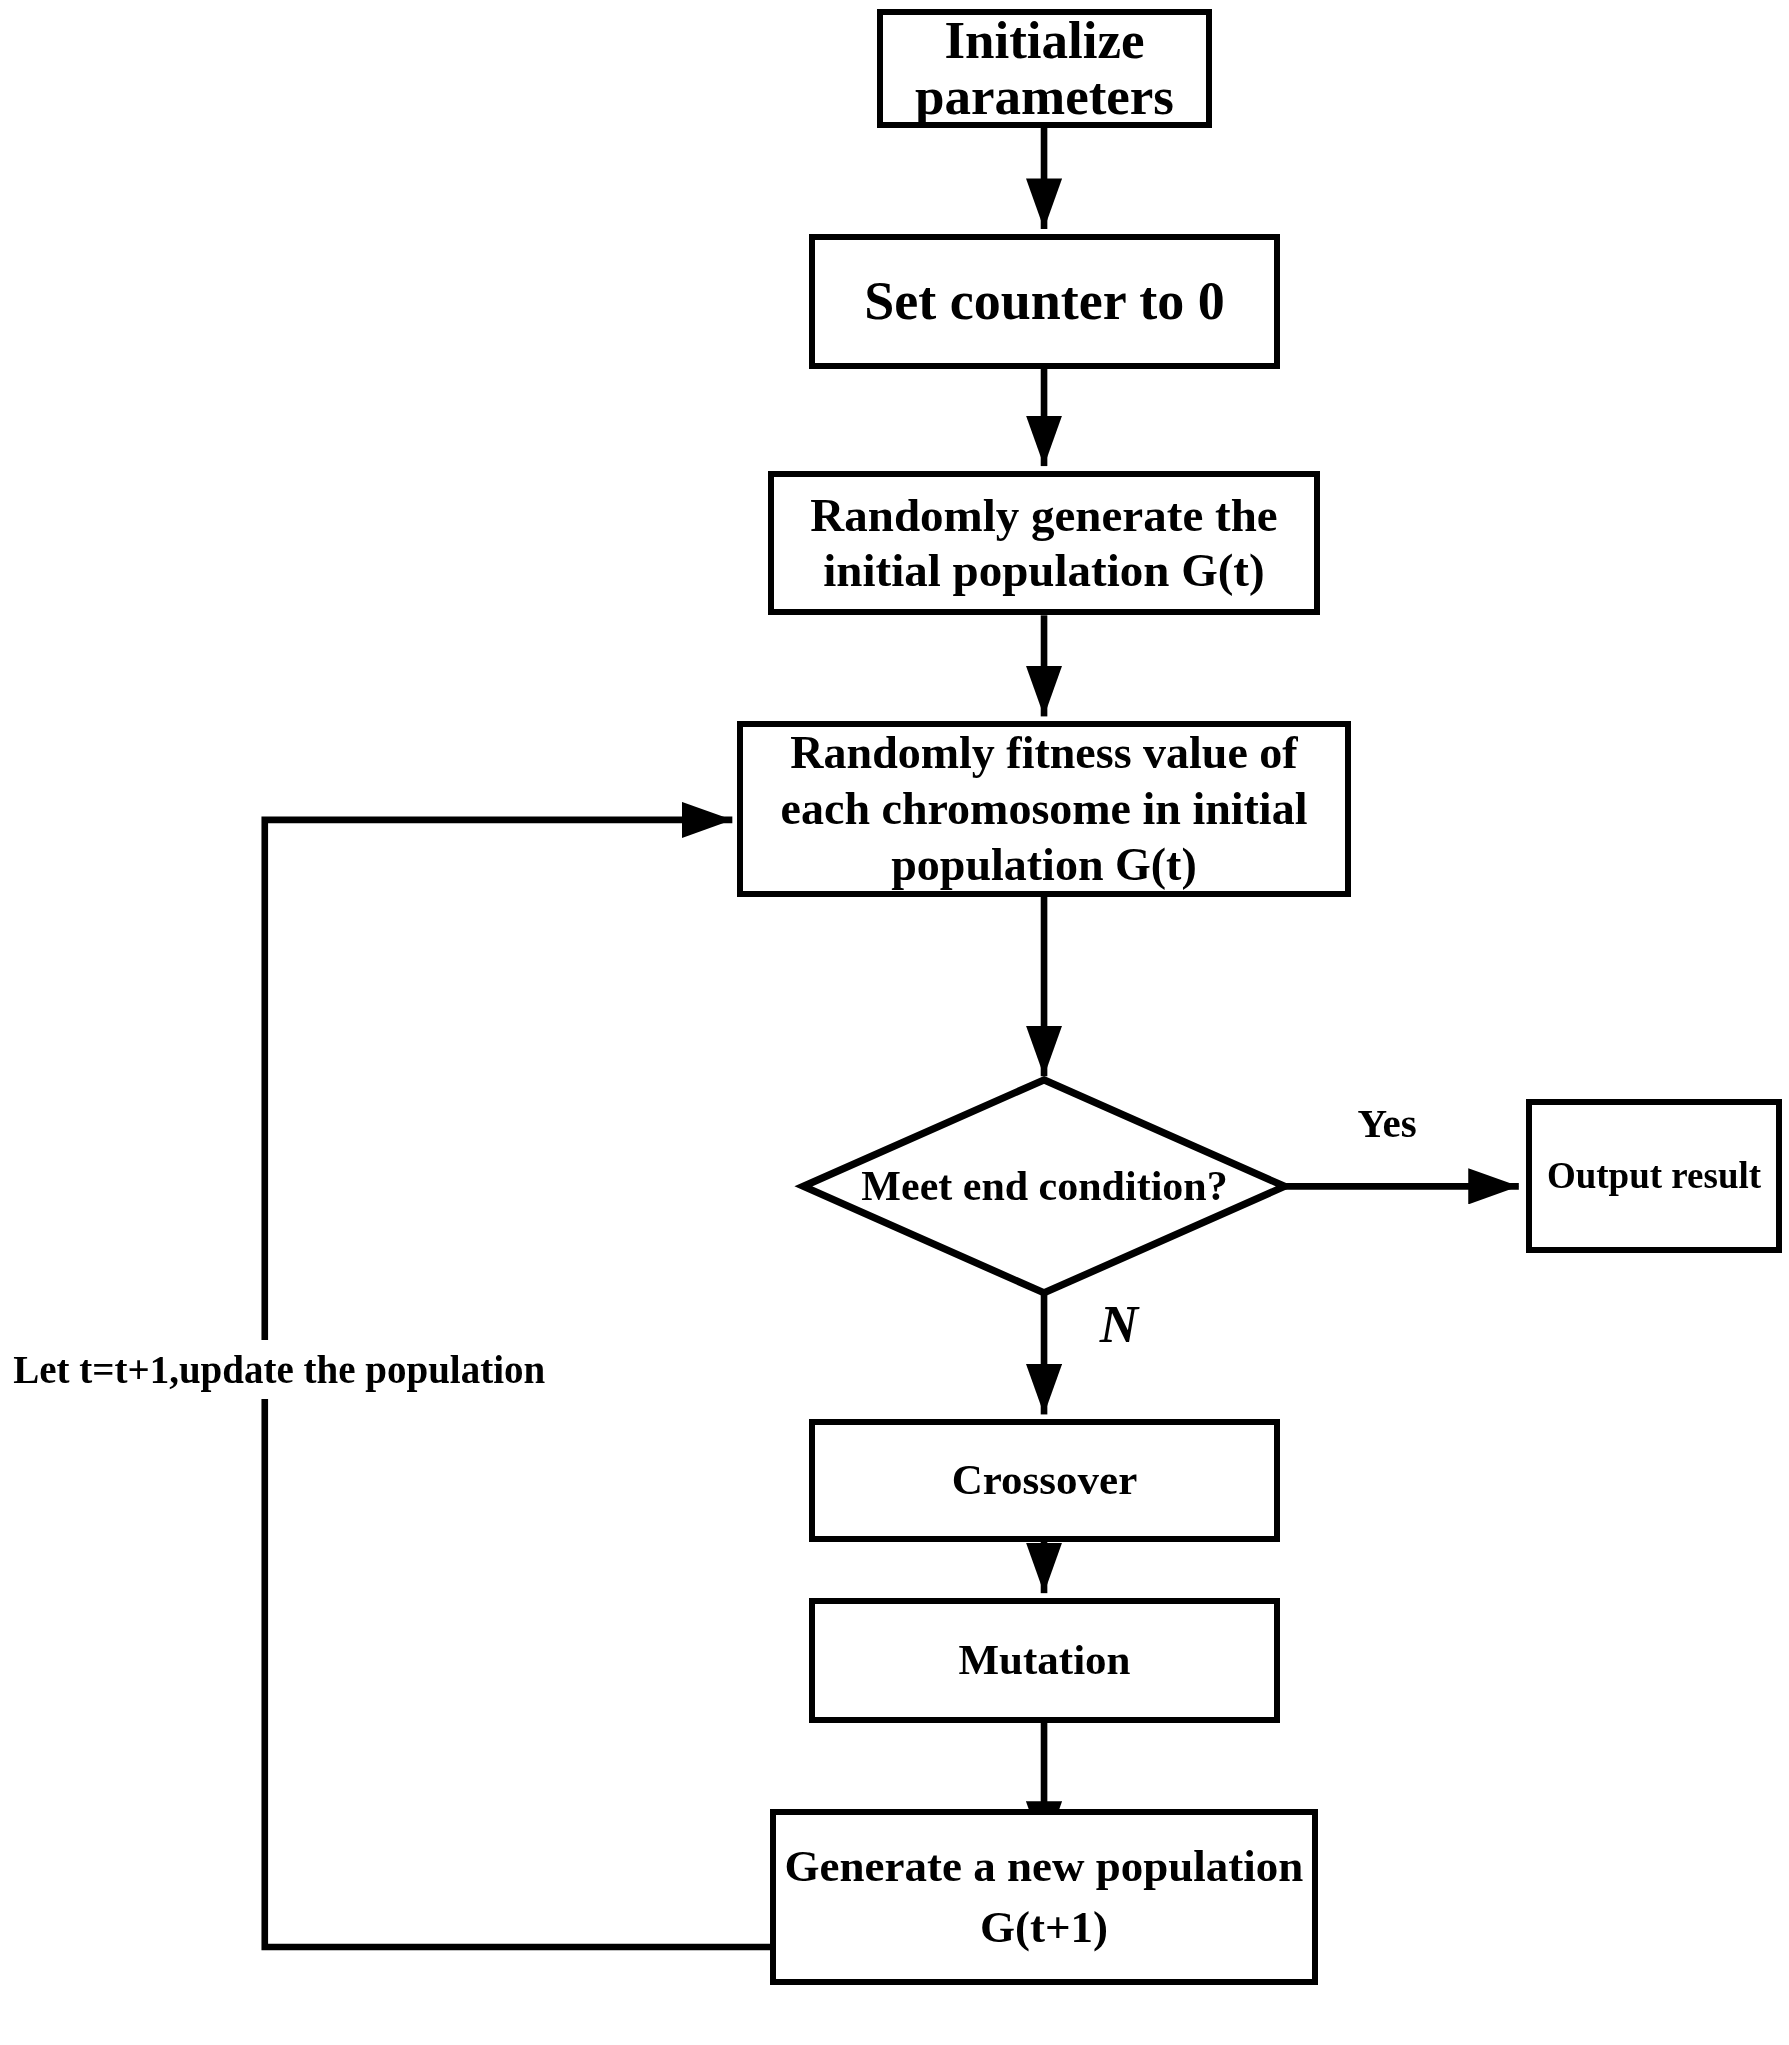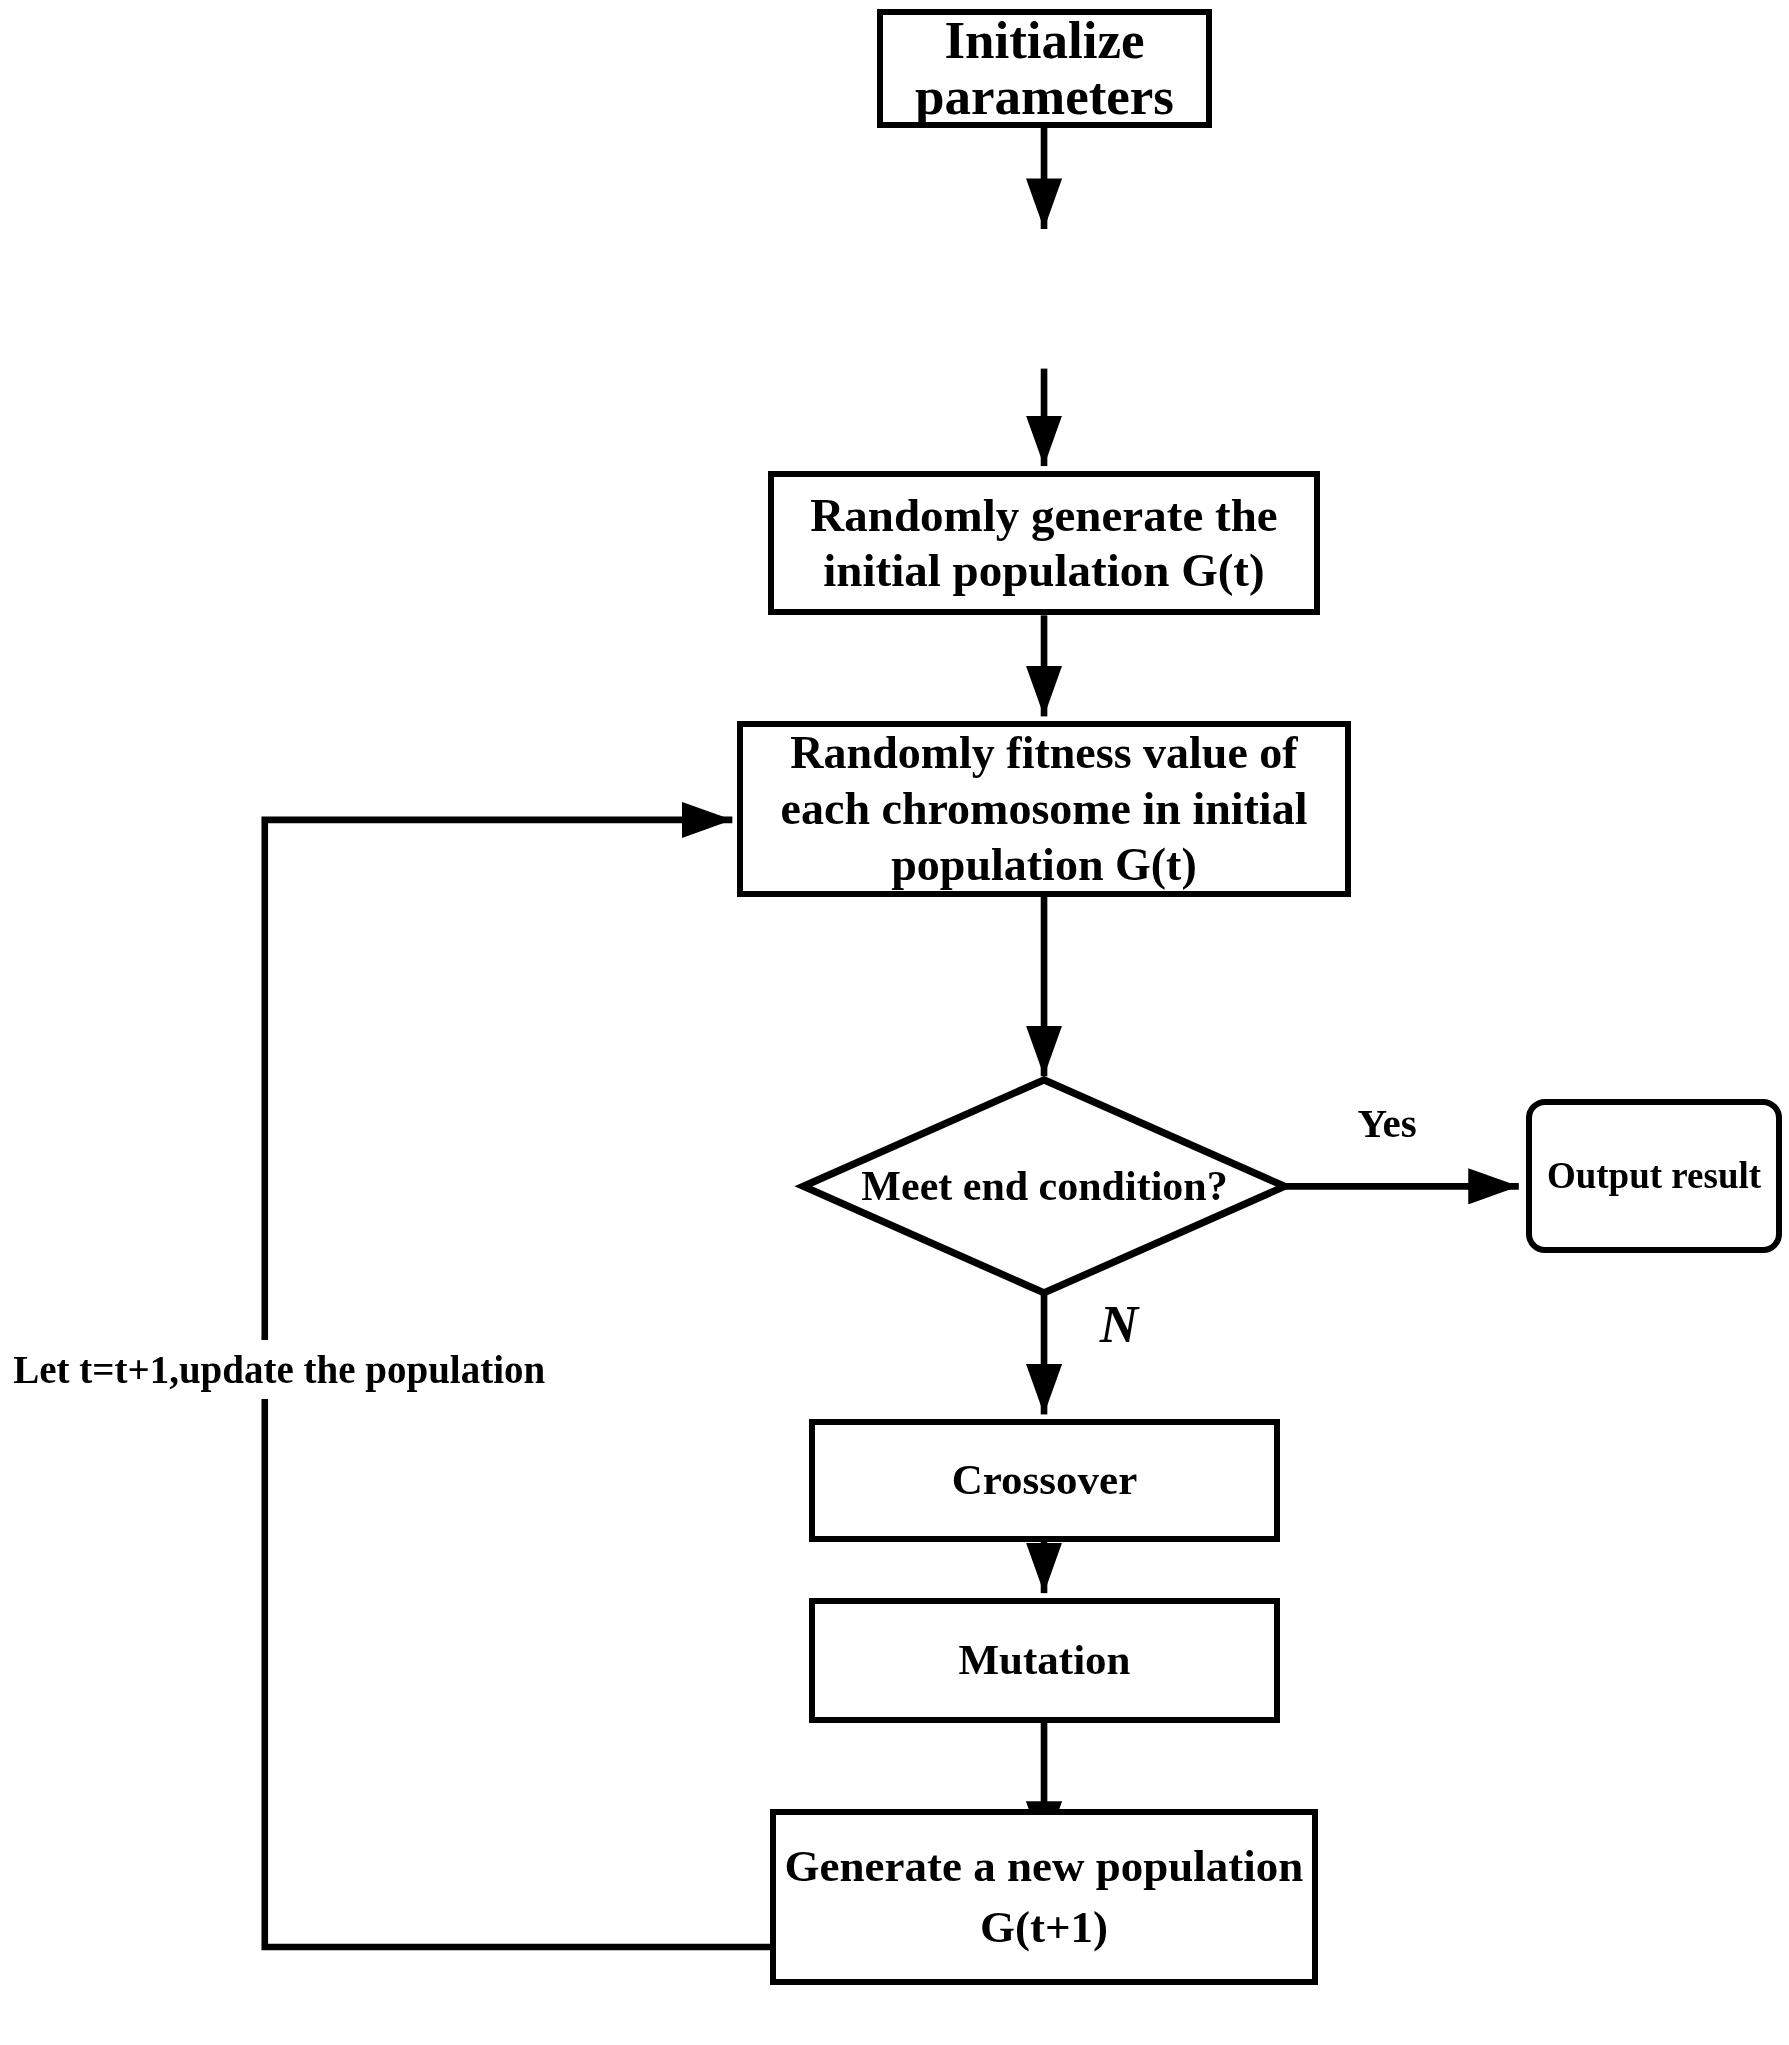--- a/index.html
+++ b/index.html
@@ -45,21 +45,21 @@
     text-align: right;
     font-weight: bold;
     white-space: pre-line;
     background: transparent;
     border: none;
   }
   #node-initialize   { left: 877px; top: 9px;   width: 335px;  height: 119px; font-size: 53px; line-height: 1.05; }
   #node-set-counter  { left: 809px; top: 234px;  width: 471px;  height: 135px; font-size: 54px; }
   #node-random       { left: 768px; top: 471px;  width: 552px;  height: 144px; font-size: 47px; }
   #node-fitness      { left: 737px; top: 721px; width: 614px; height: 176px; font-size: 46px; line-height: 1.22; }
-  #node-output       { left: 1526px; top: 1099px; width: 256px;  height: 154px; font-size: 37px; border-radius: 19px; }
+  #node-output       { left: 1526px; top: 1099px; width: 256px;  height: 154px; font-size: 37px; }
   #node-crossover    { left: 809px; top: 1419px; width: 471px;  height: 123px; font-size: 43px; }
   #node-mutation     { left: 809px; top: 1598px; width: 471px;  height: 125px; font-size: 43px; }
   #node-generate     { left: 770px; top: 1809px; width: 548px;  height: 176px; font-size: 45px; line-height: 1.35; border-width: 6.6px; }
   #diamond-label     { left: 834px; top: 1144px; width: 421px;  height: 84px; font-size: 42px; }
   #label-yes         { left: 1312px; top: 1090px; width: 150px;  height: 66px; font-size: 41px; }
   #label-n           { left: 1071px; top: 1285px; width: 96px;  height: 78px; font-size: 53px; font-style: italic; }
   #label-loop {
     position: absolute;
     left: 7.2px; top: 1340px;
     font-weight: bold;
@@ -92,20 +92,21 @@
     <line x1="1735" y1="2862" x2="1735" y2="3077" stroke="#000000" stroke-width="11" marker-end="url(#arrowhead)"></line>
 
     <polyline points="1280,3235 440,3235 440,1362 1217,1362" fill="none" stroke="#000000" stroke-width="11" marker-end="url(#arrowhead)"></polyline>
 
     <polygon points="1735,1794 2135,1971 1735,2148 1335,1971" fill="#ffffff" stroke="#000000" stroke-width="12"></polygon>
   </svg>
 
   <div class="node" id="node-initialize">Initialize
 parameters</div>
 
+  <div class="node" id="node-set-counter">Set counter to 0</div>
 
   <div class="node" id="node-random">Randomly generate the
 initial population G(t)</div>
 
   <div class="node" id="node-fitness">Randomly fitness value of
 each chromosome in initial
 population G(t)</div>
 
   <div class="plain-label" id="diamond-label">Meet end condition?</div>
 

